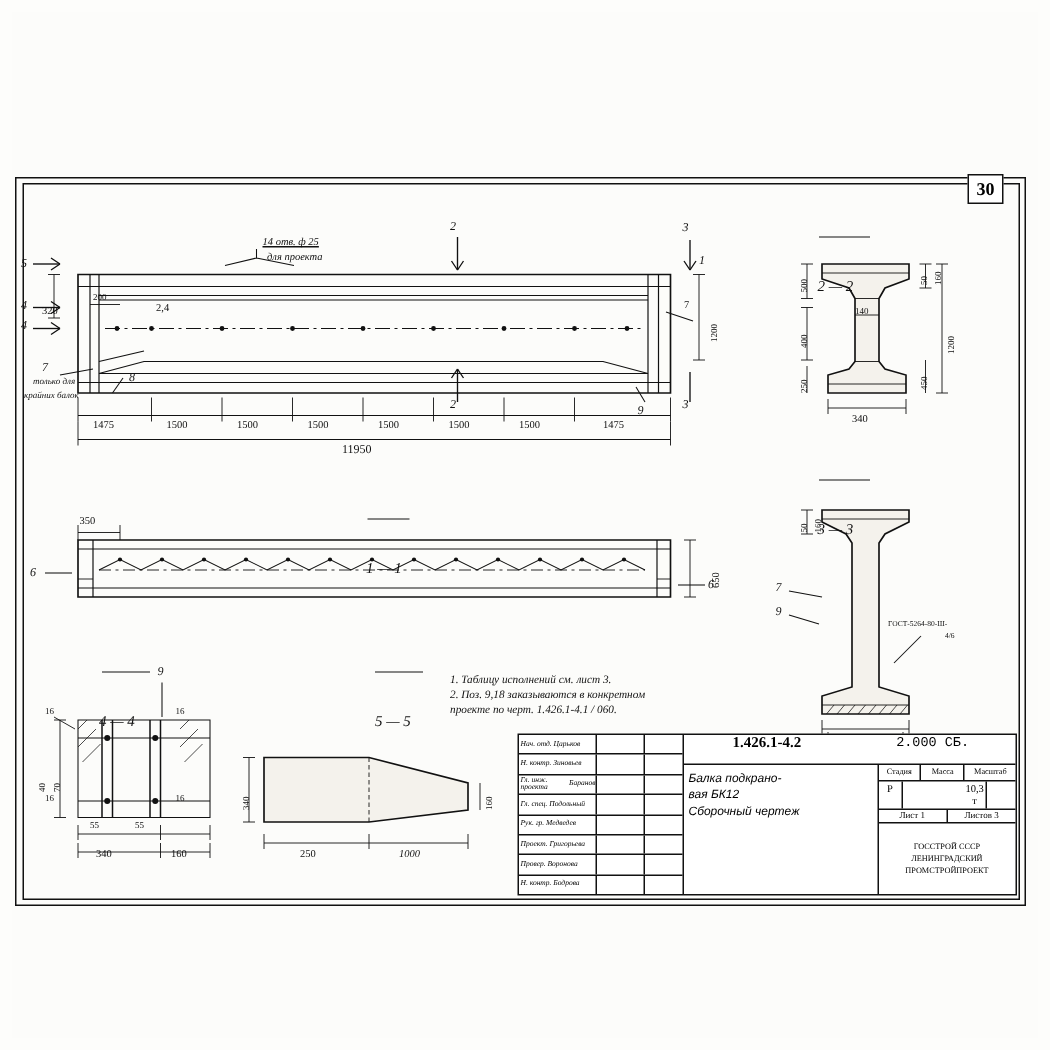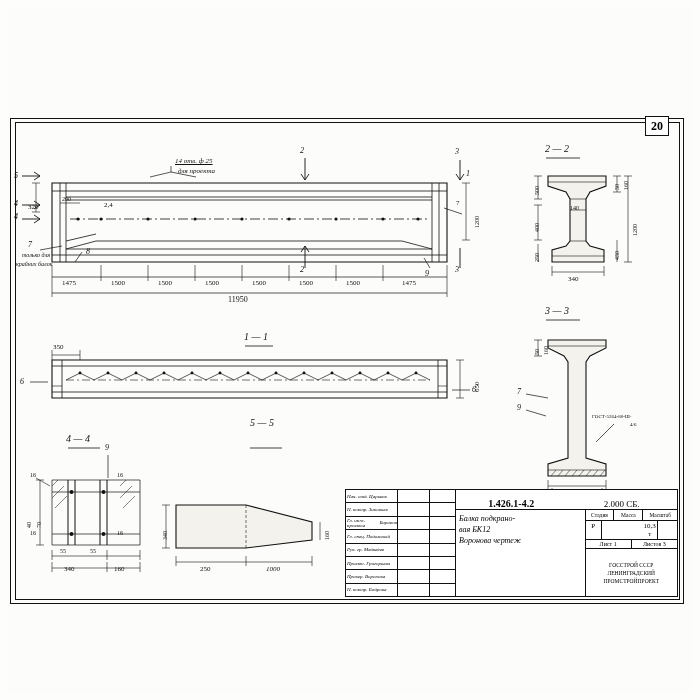--- a/index.html
+++ b/index.html
@@ -53,21 +53,21 @@
     position: absolute;
     font-family: "Liberation Serif", serif;
     color: #111;
     white-space: nowrap;
     line-height: 1;
   }
   .lbl.s5 { font-size: 5px; }
   .lbl.s6 { font-size: 6px; }
   .lbl.s7 { font-size: 7px; }
   .lbl.s8 { font-size: 8px; }
-  .lbl.s10 { font-size: 10px; }
+  .lbl.s10 { font-size: 10px; margin-top: 43px; }
   .lbl.ital { font-style: italic; }
   .rot90 { transform: rotate(-90deg); transform-origin: left top; }
   .sheetnum {
     position: absolute;
     left: 645px;
     top: 116px;
     width: 22px;
     height: 18px;
     border: 1px solid #111;
     font-family: "Liberation Serif", serif;
@@ -148,47 +148,47 @@
   .tb-right {
     flex: 1;
     display: flex;
     flex-direction: column;
     box-sizing: border-box;
   }
   .tb-code {
     height: 20px;
     border-bottom: 1px solid #111;
     display: flex;
-    align-items: flex-end;
+    align-items: flex-start;
     box-sizing: border-box;
   }
   .tb-code .c1 {
     flex: 1;
     text-align: center;
     font-family: "Liberation Serif", serif;
     font-size: 10px;
     font-weight: bold;
   }
   .tb-code .c2 {
     flex: 1;
     text-align: center;
-    font-family: Liberation Serif, serif;
+    font-family: Liberation Mono, monospace;
     font-size: 9px;
   }
   .tb-mid {
     flex: 1;
     display: flex;
     box-sizing: border-box;
   }
   .tb-name {
     flex: 1.35;
     border-right: 1px solid #111;
     box-sizing: border-box;
     padding: 3px 2px 0 3px;
-    font-family: Liberation Serif, serif;
+    font-family: Liberation Sans, sans-serif;
     font-size: 8px;
     font-style: italic;
     line-height: 11px;
   }
   .tb-specs {
     flex: 1;
     display: flex;
     flex-direction: column;
     box-sizing: border-box;
   }
@@ -234,21 +234,21 @@
     text-align: center;
   }
 </style>
 </head>
 <body>
 
 <div id="page">
   <div class="sheet"></div>
   <div class="frame-outer"></div>
   <div class="frame-inner"></div>
-  <div class="sheetnum">20</div>
+  <div class="sheetnum">30</div>
 
   <svg class="draw" viewBox="0 0 700 700">
     <g stroke="#111" fill="none" stroke-width="0.8">
 
       <path d="M52,183 L447,183 L447,262 L52,262 Z" stroke-width="1.1"></path>
 
       <line x1="52" y1="191" x2="447" y2="191"></line>
 
       <line x1="66" y1="197" x2="432" y2="197"></line>
       <line x1="66" y1="200" x2="432" y2="200"></line>
@@ -549,26 +549,31 @@
   <div class="lbl s6" style="left:117px; top:472px;">16</div>
   <div class="lbl s6" style="left:30px; top:530px;">16</div>
   <div class="lbl s6" style="left:117px; top:530px;">16</div>
   <div class="lbl s6" style="left:60px; top:548px;">55</div>
   <div class="lbl s6" style="left:90px; top:548px;">55</div>
   <div class="lbl s7" style="left:64px; top:566px;">340</div>
   <div class="lbl s7" style="left:114px; top:566px;">160</div>
   <div class="lbl s6 rot90" style="left:26px; top:528px;">40</div>
   <div class="lbl s6 rot90" style="left:36px; top:528px;">70</div>
 
-  <div class="lbl s10 ital" style="left:250px; top:418px;">5 — 5</div>
+  <div class="lbl s10 ital" style="left:250px; top:434px;">5 — 5</div>
   <div class="lbl s6 rot90" style="left:162px; top:540px;">340</div>
   <div class="lbl s6 rot90" style="left:324px; top:540px;">160</div>
   <div class="lbl s7" style="left:200px; top:566px;">250</div>
   <div class="lbl s7" style="left:266px; top:566px;font-style:italic;">1000</div>
 
+  <div class="notes">
+    <div>1. Таблицу исполнений  см. лист 3.</div>
+    <div>2. Поз. 9,18 заказываются в конкретном</div>
+    <div>проекте по черт. 1.426.1-4.1 / 060.</div>
+  </div>
 
   <div class="titleblock">
     <div class="tb-left">
       <div class="tb-row">
         <div class="tb-c1"><span>Нач. отд.</span>&nbsp;<span>Царьков</span></div>
         <div class="tb-c2"></div>
         <div class="tb-c3"></div>
       </div>
       <div class="tb-row">
         <div class="tb-c1"><span>Н. контр.</span>&nbsp;<span>Зиновьев</span></div>
@@ -608,21 +613,21 @@
     </div>
     <div class="tb-right">
       <div class="tb-code">
         <div class="c1">1.426.1-4.2</div>
         <div class="c2">2.000 СБ.</div>
       </div>
       <div class="tb-mid">
         <div class="tb-name">
           <div>Балка подкрано-</div>
           <div>вая  БК12</div>
-          <div>Воронова  чертеж</div>
+          <div>Сборочный  чертеж</div>
         </div>
         <div class="tb-specs">
           <div class="tb-specrow">
             <div style="flex:1">Стадия</div>
             <div style="flex:1">Масса</div>
             <div style="flex:1.2">Масштаб</div>
           </div>
           <div class="tb-specrow">
             <div style="flex:1; font-size:7px;">Р</div>
             <div style="flex:1; font-size:7px;margin-left:40px;">10,3 т</div>

